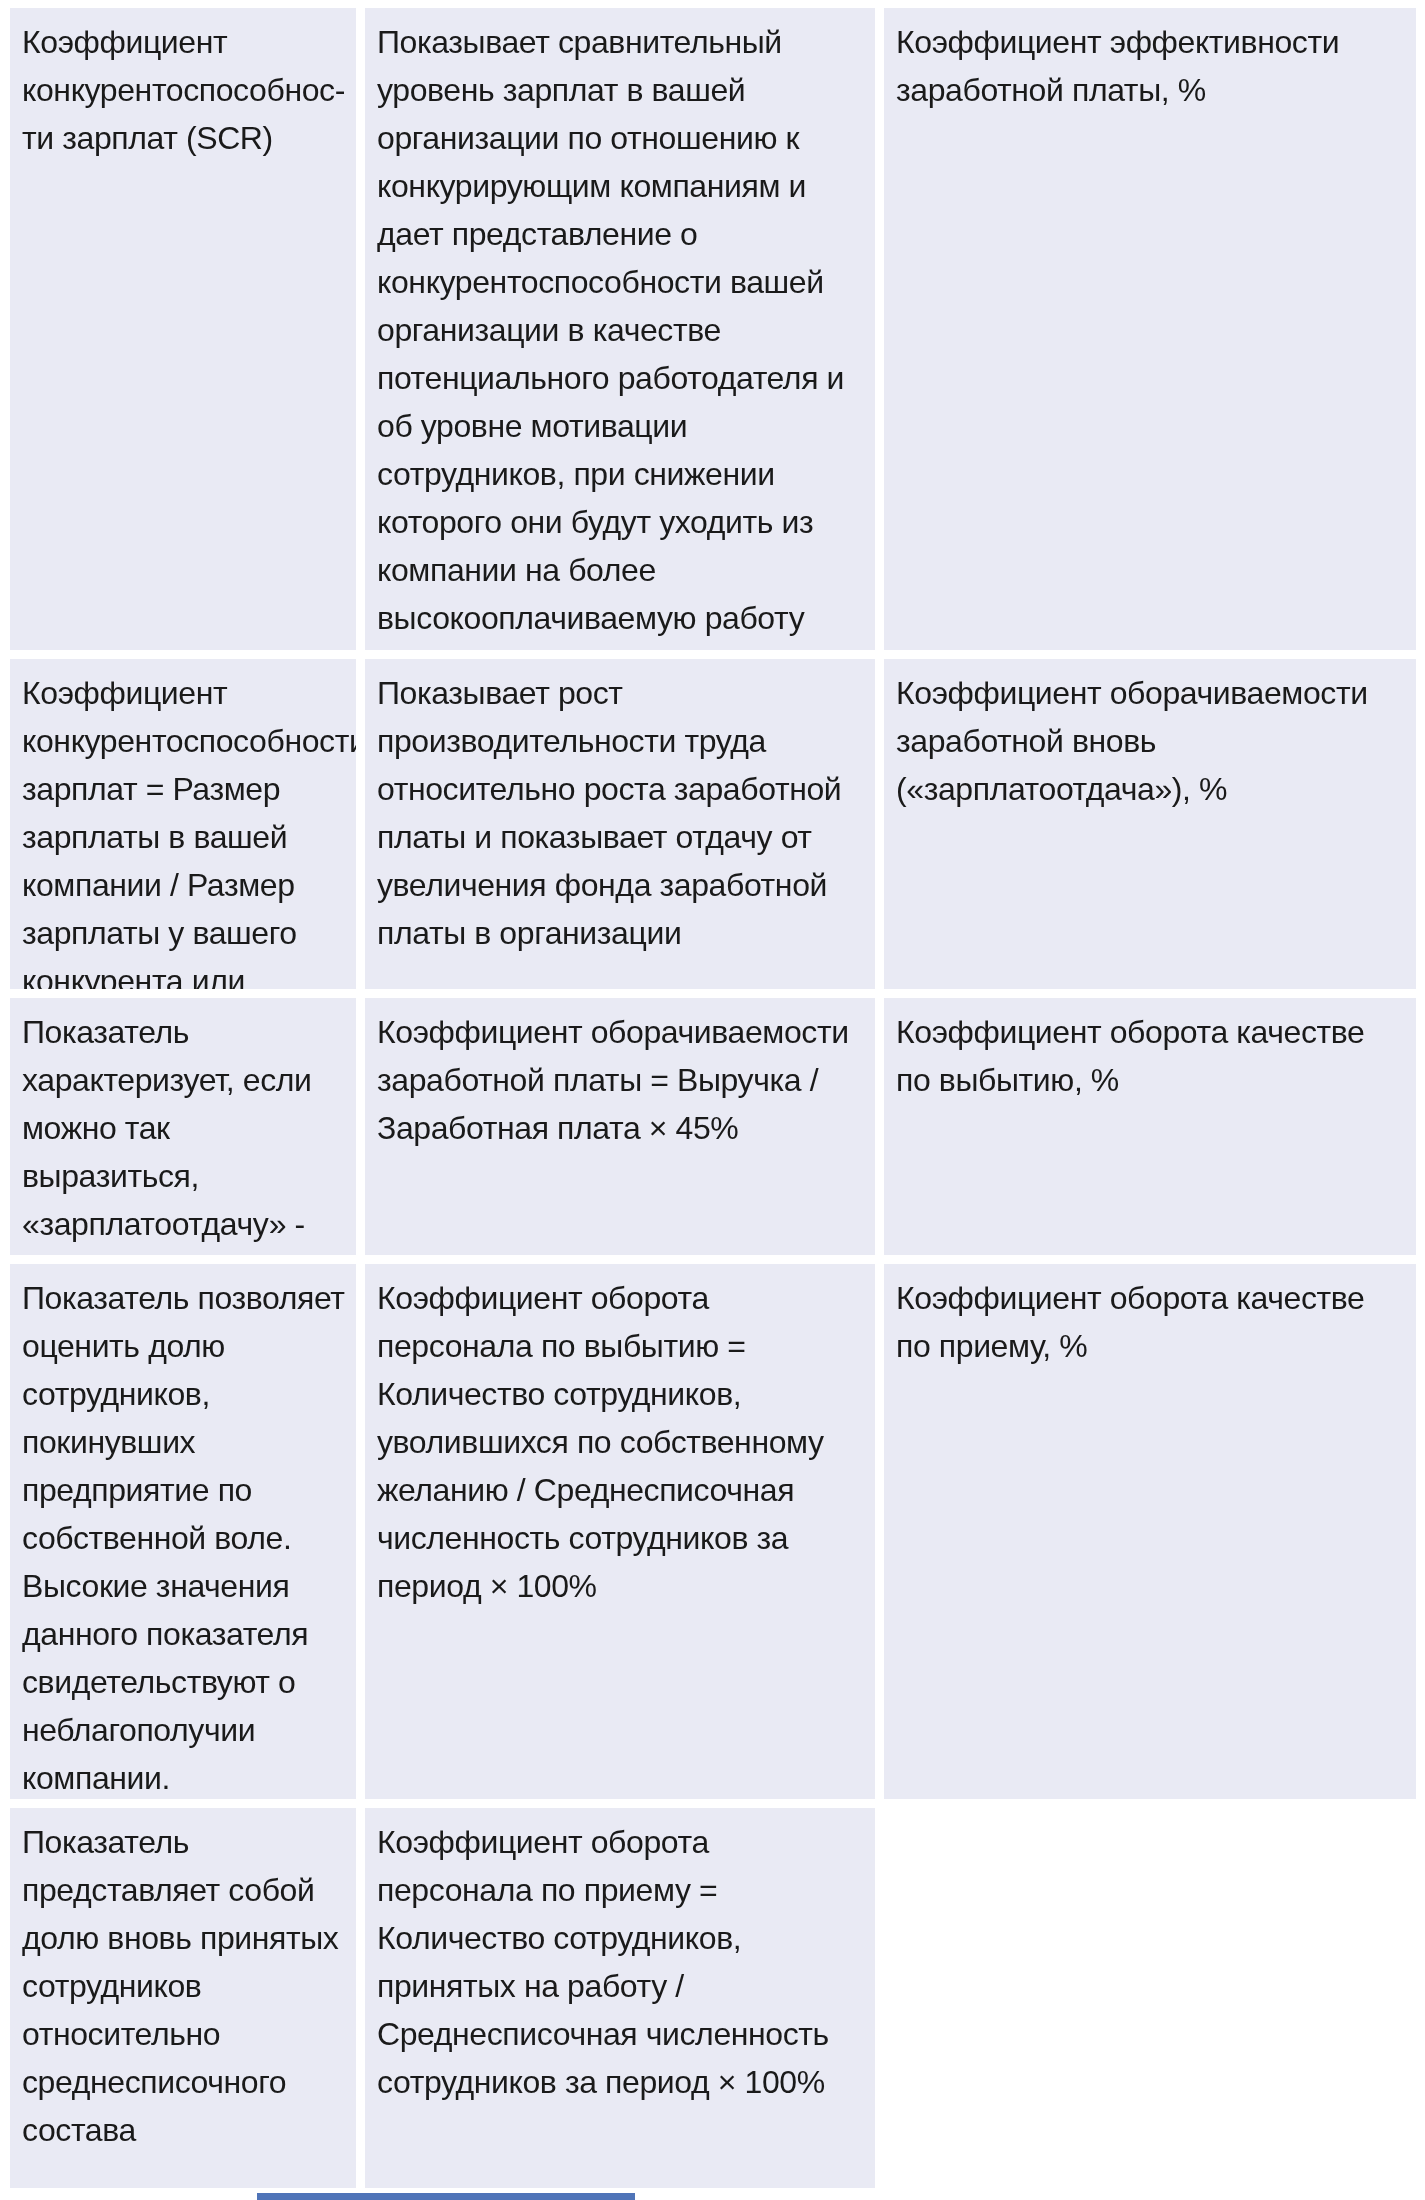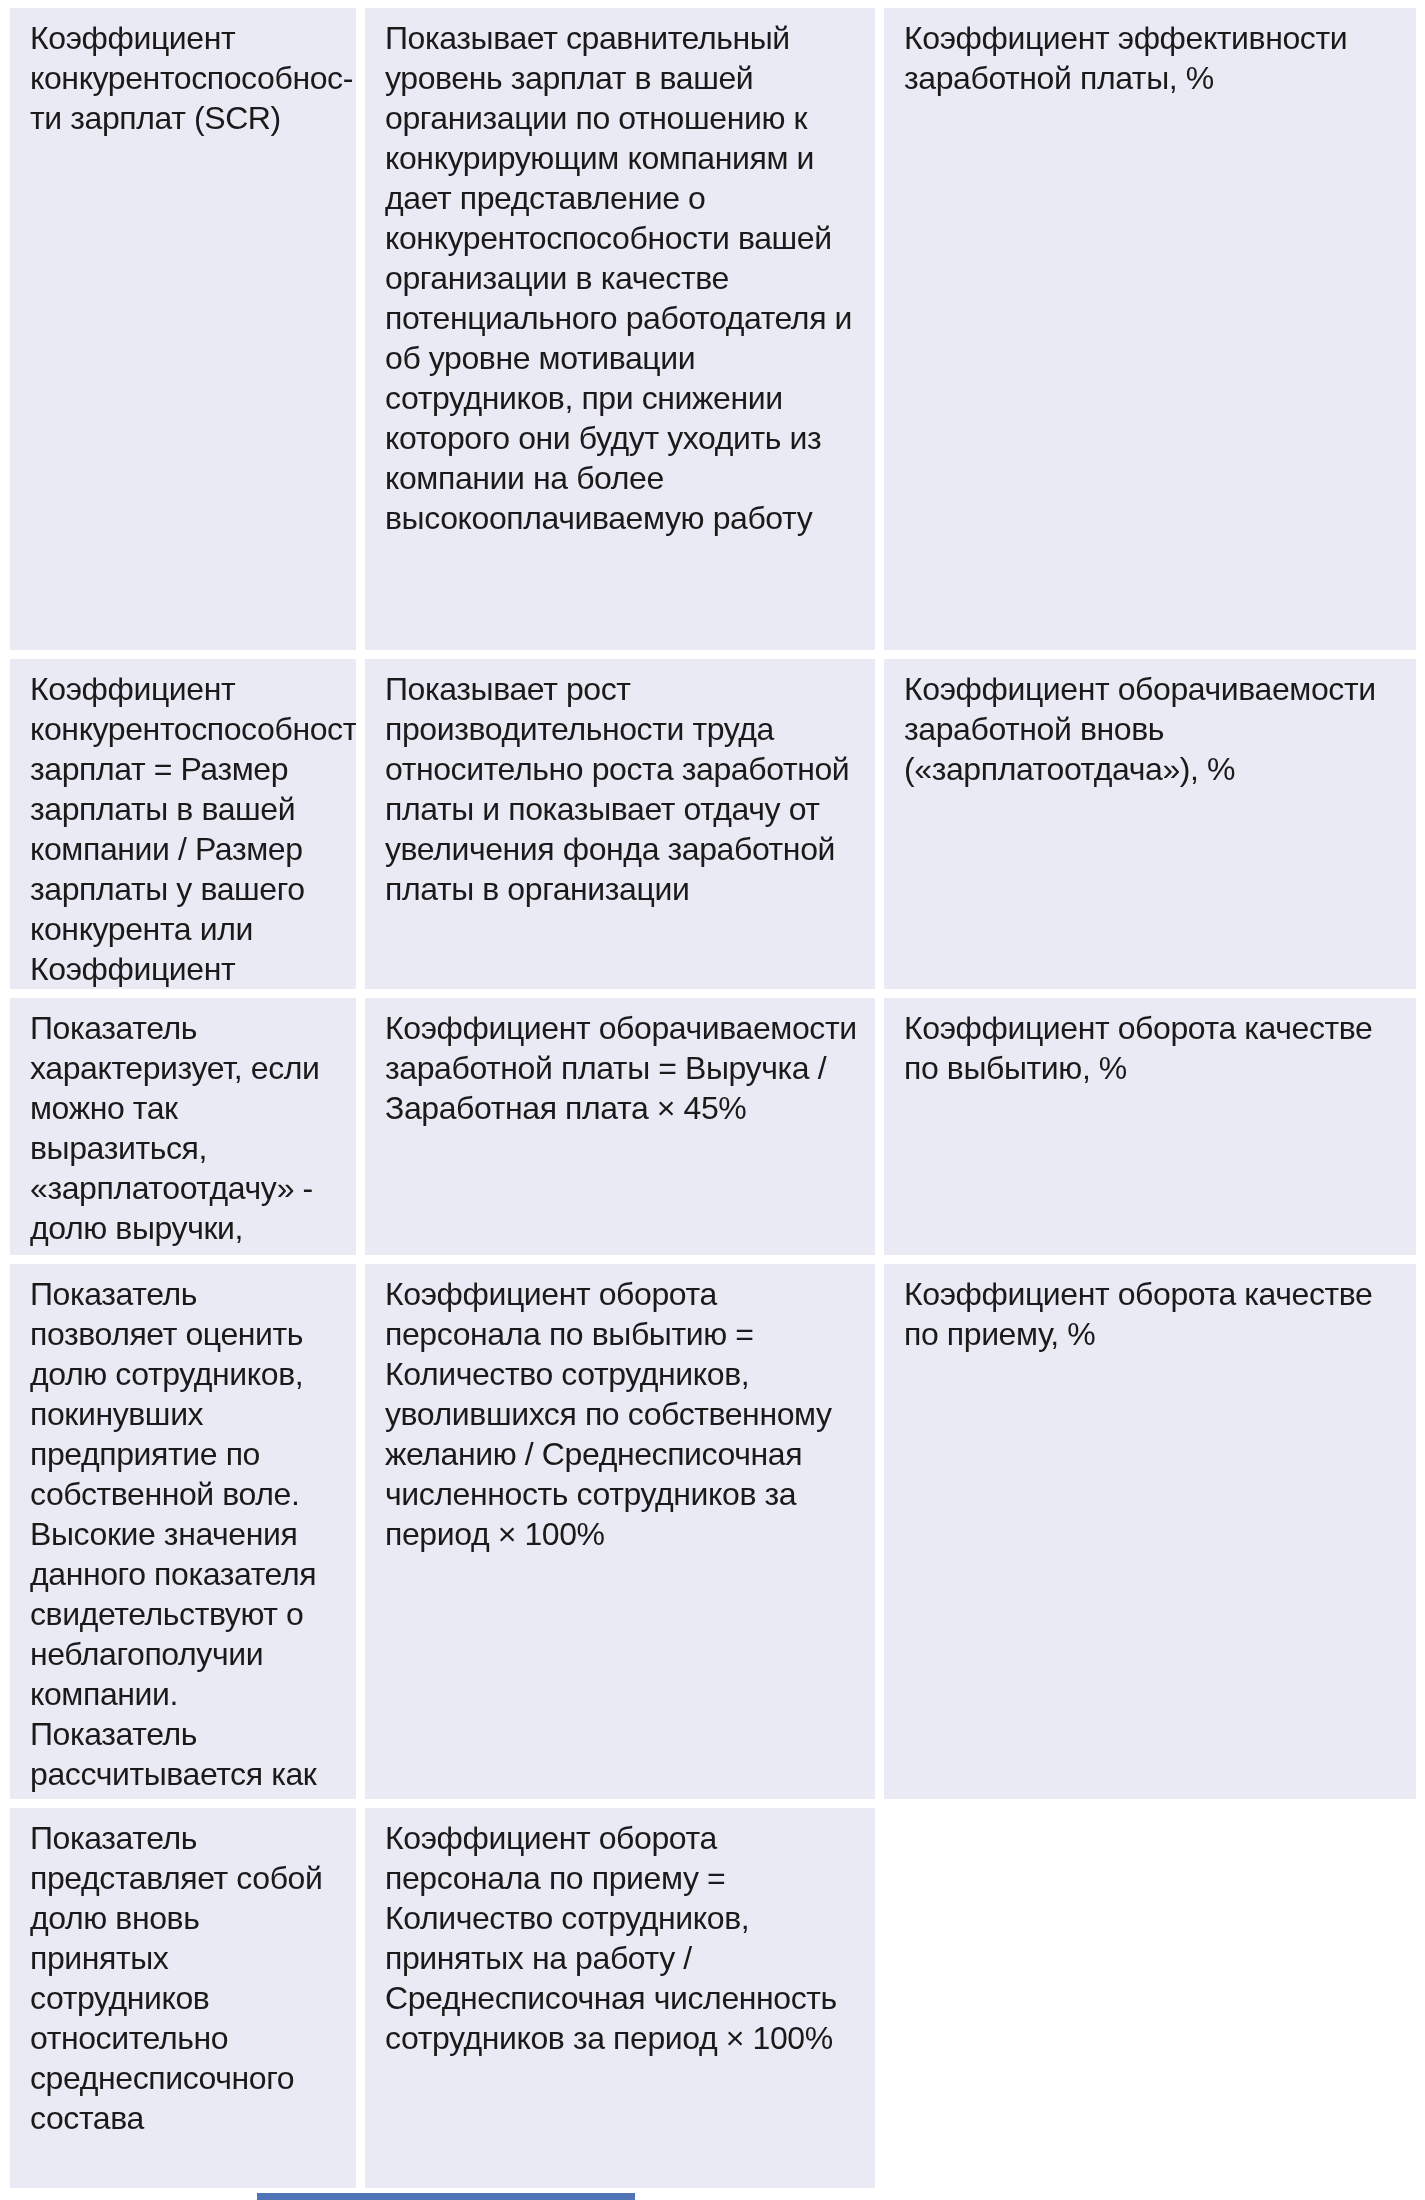--- a/index.html
+++ b/index.html
@@ -21,23 +21,23 @@
     top: 8px;
     display: grid;
     grid-template-columns: 346px 510px 532px;
     grid-template-rows: 642px 330px 257px 535px 380px;
     gap: 9px;
   }
   .cell {
     background: var(--cell-bg, #e9eaf4);
     color: var(--text-color, #1a1a1a);
     font-size: 32px;
-    line-height: 40px;
+    line-height: 48px;
     letter-spacing: -0.4px;
-    padding: 10px 11px 8px 20px;
+    padding: 10px 11px 8px 12px;
     white-space: pre-wrap;
     overflow: hidden;
     box-sizing: border-box;
   }
   .bottom-bar {
     position: absolute;
     left: 257px;
     top: 2193px;
     width: 378px;
     height: 7px;

